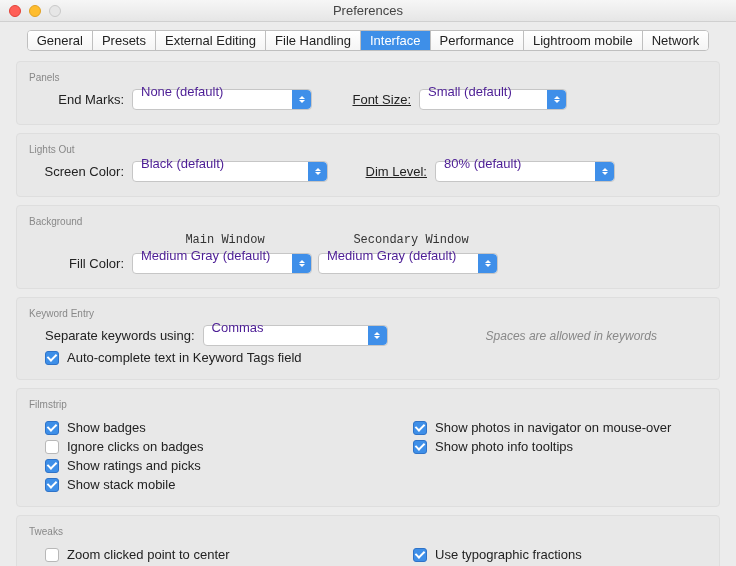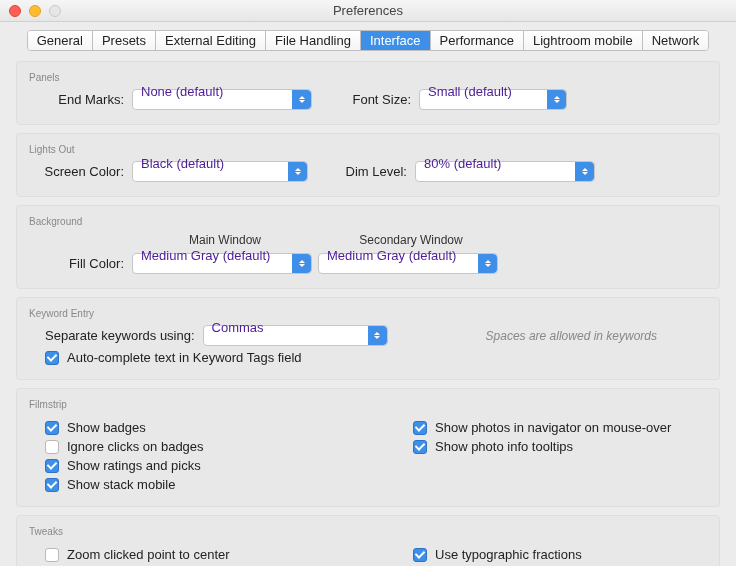--- a/index.html
+++ b/index.html
@@ -21,29 +21,29 @@
 .tab:last-child { border-right: none; }
 .tab.active { background: #3e8fe8; color: #fff; }
 
 
 .content { padding: 0 16px 12px; }
 .group { border: 1px solid #dedede; border-radius: 4px; background: #e8e8e8; margin-bottom: 8px; position: relative; padding: 10px 12px 10px; }
 .group-title { font-size: 10px; color: #888; margin-bottom: 6px; }
 
 .row { display: flex; align-items: center; margin: 4px 0; font-size: 13px; color: #222; }
 .label-right { width: 95px; text-align: right; margin-right: 8px; }
-.label-right2 { width: 85px; text-align: right; margin-right: 8px; margin-left: 14px; }
+.label-right2 { width: 85px; text-align: right; margin-right: 8px; margin-left: 14px; text-decoration: underline; }
 
 .select { position: relative; height: 21px; background: #fff; border: 1px solid #c6c6c6; border-radius: 4px; display: flex; align-items: center; padding: 0 24px 16px 8px; font-size: 13px; color: #4c1d95; cursor: default; }
 .select .caret { position: absolute; right: 0; top: 0; bottom: 0; width: 19px; border-top-right-radius: 4px; border-bottom-right-radius: 4px; background: #3f8fe9; display: flex; flex-direction: column; align-items: center; justify-content: center; gap: 1px; }
 .select .caret::before, .select .caret::after { content: ""; width: 0; height: 0; border-left: 3px solid transparent; border-right: 3px solid transparent; }
 .select .caret::before { border-bottom: 3px solid #fff; }
 .select .caret::after { border-top: 3px solid #fff; }
 
-.col-header { font-size: 12px; color: #333; text-align: center; margin-bottom: 2px; }
+.col-header { font-size: 12px; color: #333; text-align: center; margin-bottom: 2px; font-family: Liberation Mono, monospace; }
 .bg-cols { display: flex; }
 .bg-left { width: 103px; }
 .bg-col1 { width: 186px; }
 .bg-col2 { width: 186px; }
 
 .hint { font-style: italic; color: #888; font-size: 12px; }
 
 .check-row { display: flex; align-items: center; margin: 4px 0; font-size: 13px; color: #222; }
 .check { width: 14px; height: 14px; border: 1px solid #b8b8b8; border-radius: 3px; background: #fff; margin-right: 8px; display: inline-flex; align-items: center; justify-content: center; margin-left: 16px; flex-shrink: 0; }
 .check.checked { background: #3e8fe8; border-color: #2f73c8; }
@@ -93,21 +93,21 @@
         <span>Small (default)</span>
         <div class="caret"></div>
       </div>
     </div>
   </div>
 
   <div class="group">
     <div class="group-title">Lights Out</div>
     <div class="row">
       <span class="label-right">Screen Color:</span>
-      <div class="select" style="width:176px">
+      <div class="select" style="width:196px">
         <span>Black (default)</span>
         <div class="caret"></div>
       </div>
       <span class="label-right2">Dim Level:</span>
       <div class="select" style="width:180px">
         <span>80% (default)</span>
         <div class="caret"></div>
       </div>
     </div>
   </div>

